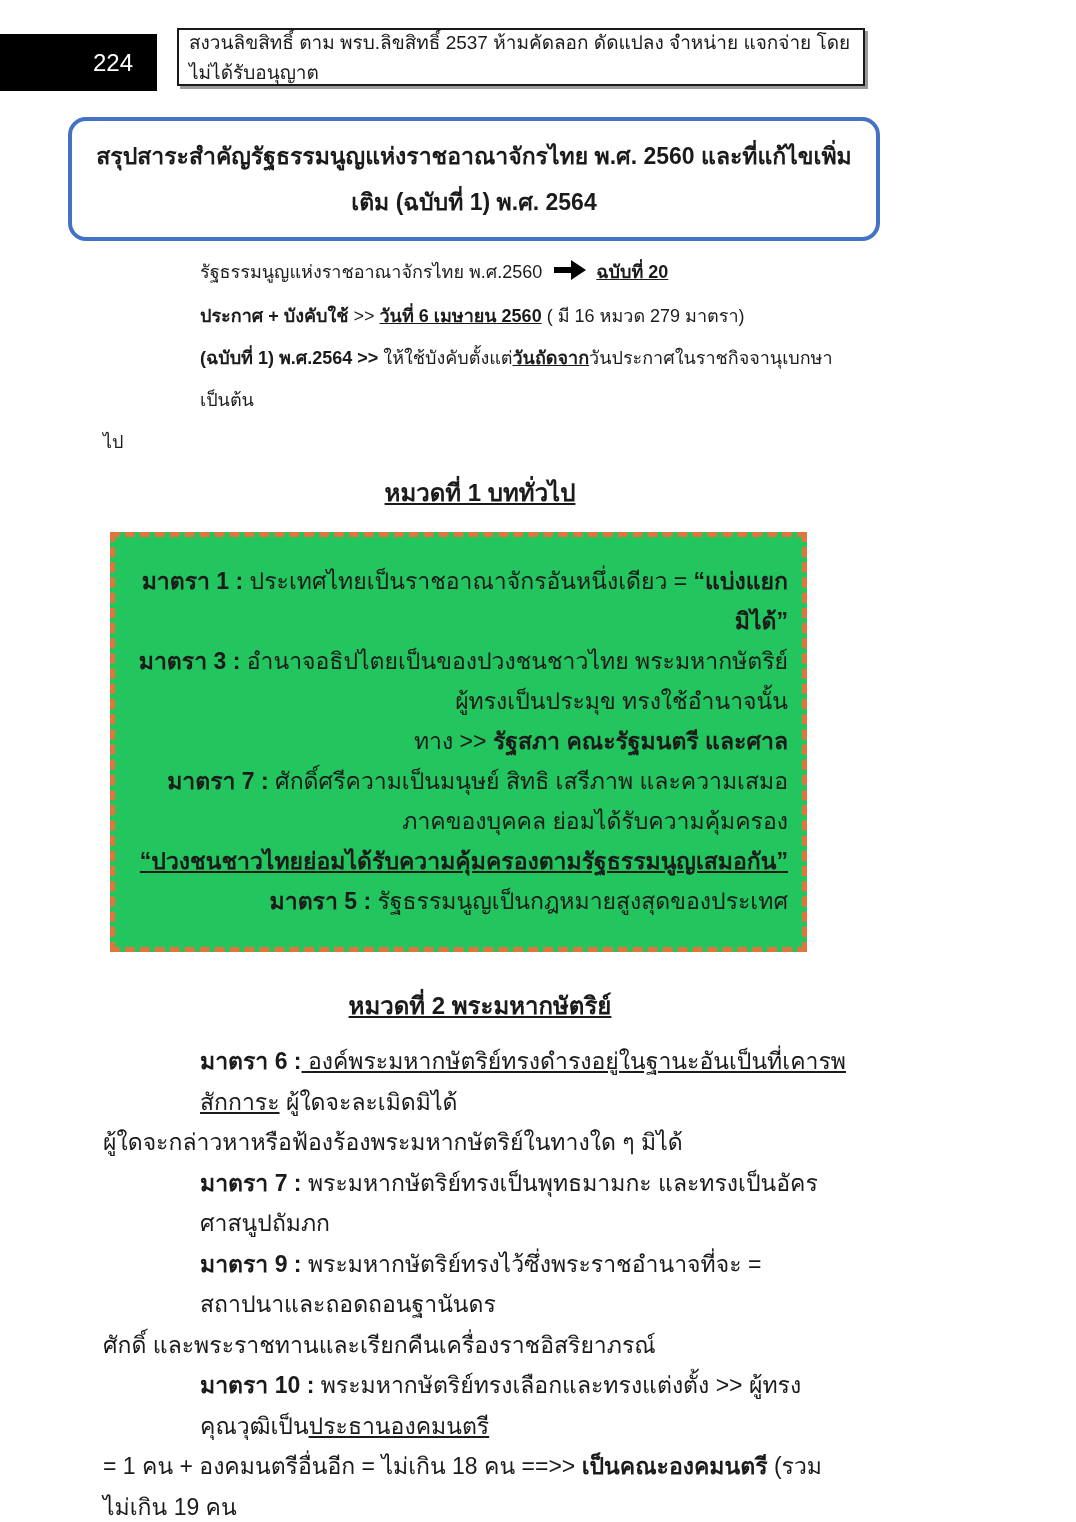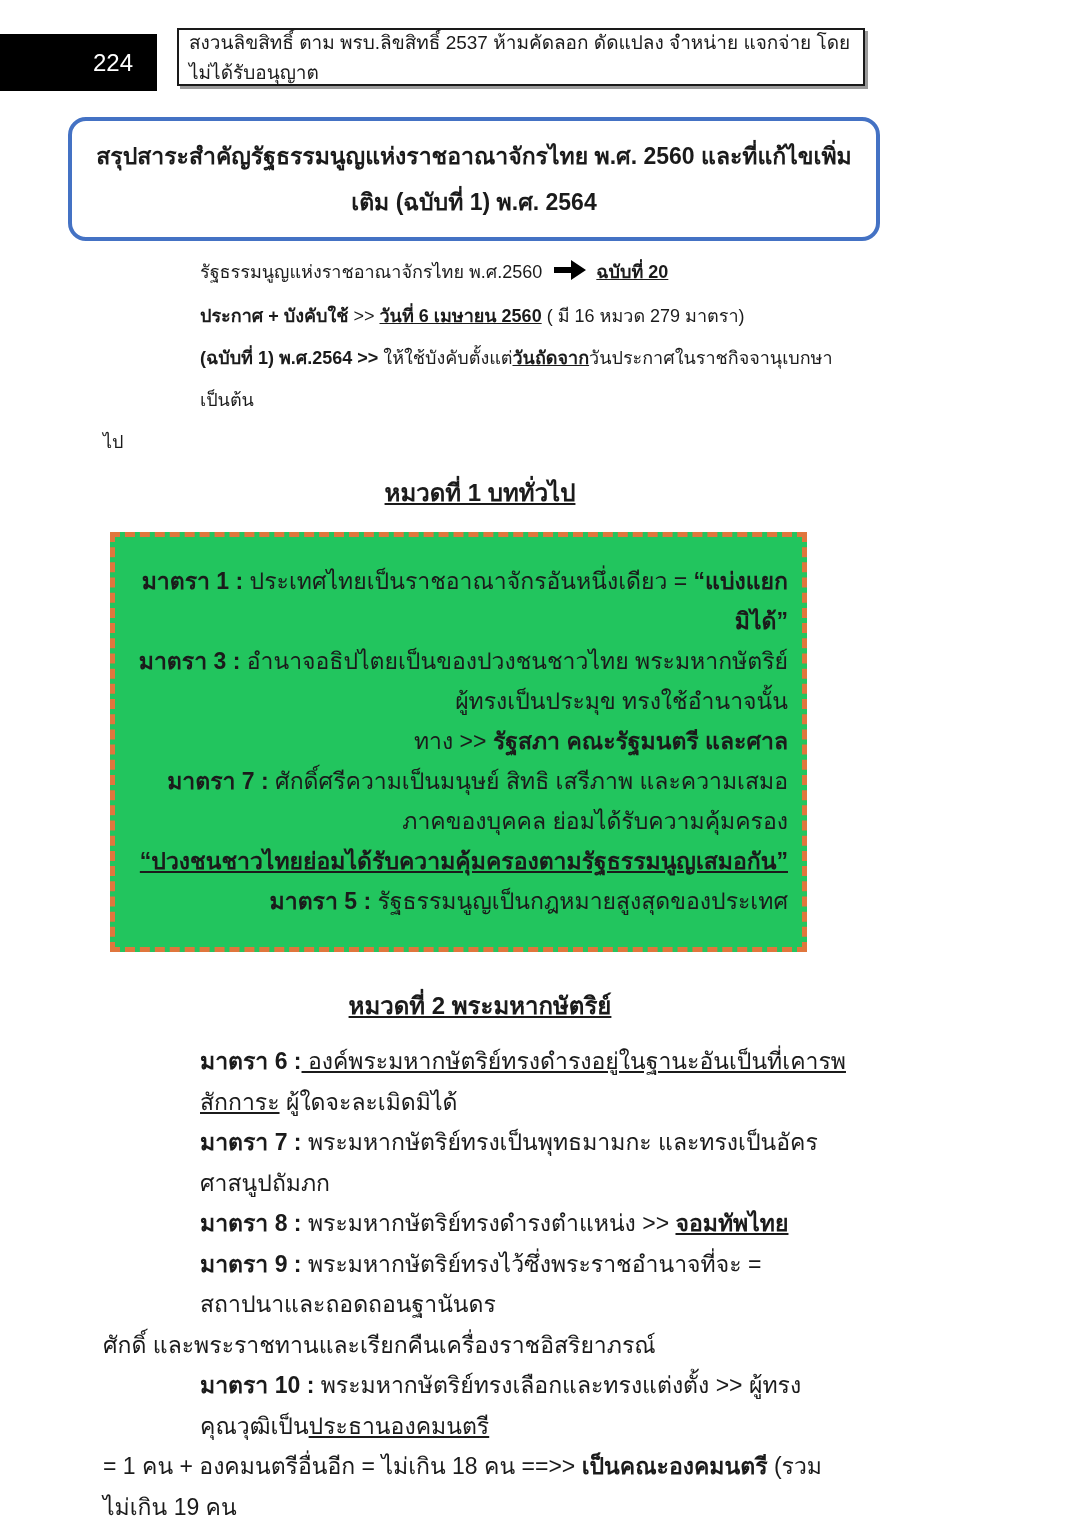--- a/index.html
+++ b/index.html
@@ -112,25 +112,23 @@
       <span class="b">มาตรา 5 :</span><span> รัฐธรรมนูญเป็นกฎหมายสูงสุดของประเทศ</span>
     </div>
   </div>
 
   <div class="chapter-heading" style="margin-top:34px;">หมวดที่ 2 พระมหากษัตริย์</div>
 
   <div class="section-body">
     <div class="line indent">
       <span class="b">มาตรา 6 :</span><span class="u"> องค์พระมหากษัตริย์ทรงดำรงอยู่ในฐานะอันเป็นที่เคารพสักการะ</span><span> ผู้ใดจะละเมิดมิได้</span>
     </div>
+    <div class="line">ผู้ใดจะกล่าวหาหรือฟ้องร้องพระมหากษัตริย์ในทางใด ๆ มิได้</div>
     <div class="line indent">
       <span class="b">มาตรา 7 :</span><span> พระมหากษัตริย์ทรงเป็นพุทธมามกะ และทรงเป็นอัครศาสนูปถัมภก</span>
-    </div>
-    <div class="line indent">
-      <span class="b">มาตรา 8 :</span><span> พระมหากษัตริย์ทรงดำรงตำแหน่ง &gt;&gt; </span><span class="bu">จอมทัพไทย</span>
     </div>
     <div class="line indent">
       <span class="b">มาตรา 9 :</span><span> พระมหากษัตริย์ทรงไว้ซึ่งพระราชอำนาจที่จะ  = สถาปนาและถอดถอนฐานันดร</span>
     </div>
     <div class="line">ศักดิ์ และพระราชทานและเรียกคืนเครื่องราชอิสริยาภรณ์</div>
     <div class="line indent">
       <span class="b">มาตรา 10 :</span><span> พระมหากษัตริย์ทรงเลือกและทรงแต่งตั้ง &gt;&gt; ผู้ทรงคุณวุฒิเป็น</span><span class="u">ประธานองคมนตรี</span>
     </div>
     <div class="line">
       <span>= 1 คน + องคมนตรีอื่นอีก =  ไม่เกิน 18 คน ==&gt;&gt; </span><span class="b">เป็นคณะองคมนตรี</span><span>  (รวมไม่เกิน 19 คน  </span>

